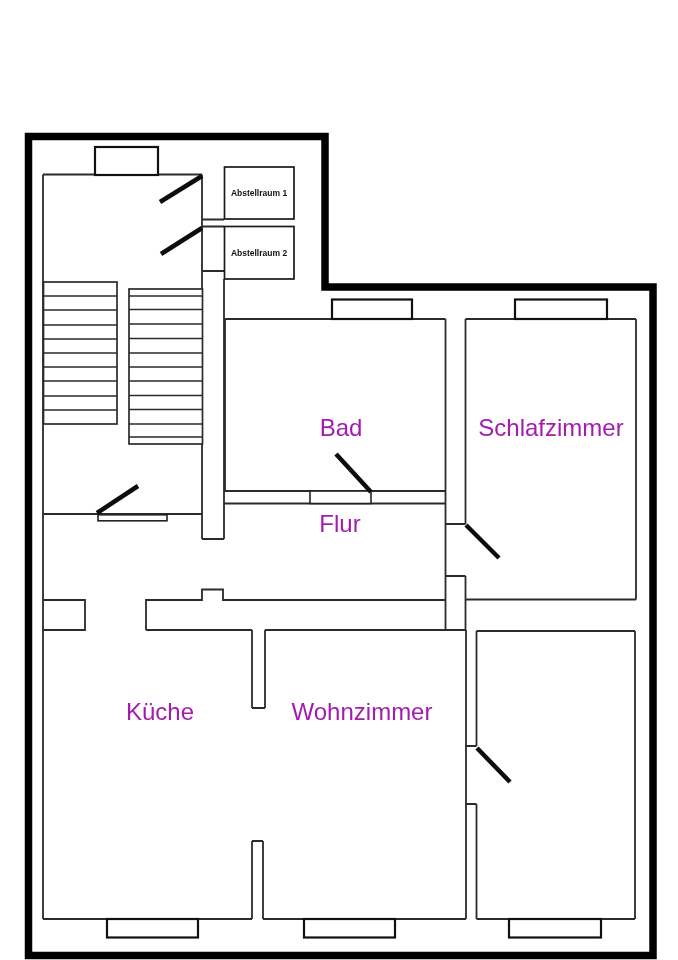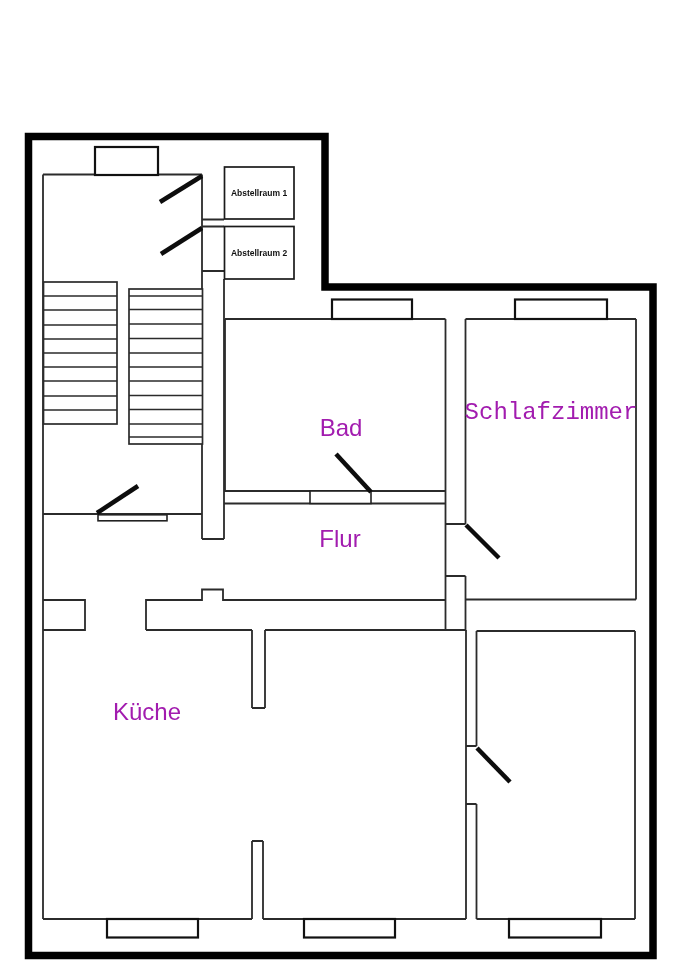--- a/index.html
+++ b/index.html
@@ -24,23 +24,23 @@
     position:absolute;
     transform:translate(-50%,-50%);
     font-size:8.5px;
     font-weight:bold;
     color:#111111;
     white-space:nowrap;
   }
   .lbl-abstellraum1{left:259px;top:157px;}
   .lbl-abstellraum2{left:259px;top:217px;text-align:right;}
   .lbl-bad{left:341px;top:392px;}
-  .lbl-schlafzimmer{left:551px;top:376px;font-family:Liberation Mono, monospace;}
-  .lbl-flur{left:340px;top:503px;}
-  .lbl-kueche{left:147px;top:676px;}
+  .lbl-schlafzimmer{left:551px;top:392px;}
+  .lbl-flur{left:340px;top:488px;}
+  .lbl-kueche{left:160px;top:676px;}
   .lbl-wohnzimmer{left:362px;top:676px;}
   .lbl-arbeitszimmer{left:555px;top:676px;}
 </style>
 </head>
 <body>
 
 <div id="canvas">
 
   <svg id="plan-svg" width="678" height="960" viewBox="0 0 678 960">
 
@@ -115,13 +115,14 @@
       <line x1="477" y1="712" x2="510" y2="746"></line>
     </g>
   </svg>
 
   <div class="store-label lbl-abstellraum1">Abstellraum 1</div>
   <div class="store-label lbl-abstellraum2">Abstellraum 2</div>
   <div class="room-label lbl-bad">Bad</div>
   <div class="room-label lbl-schlafzimmer">Schlafzimmer</div>
   <div class="room-label lbl-flur">Flur</div>
   <div class="room-label lbl-kueche">Küche</div>
+  <div class="room-label lbl-wohnzimmer">Wohnzimmer</div>
 </div>
 
 </body></html>

